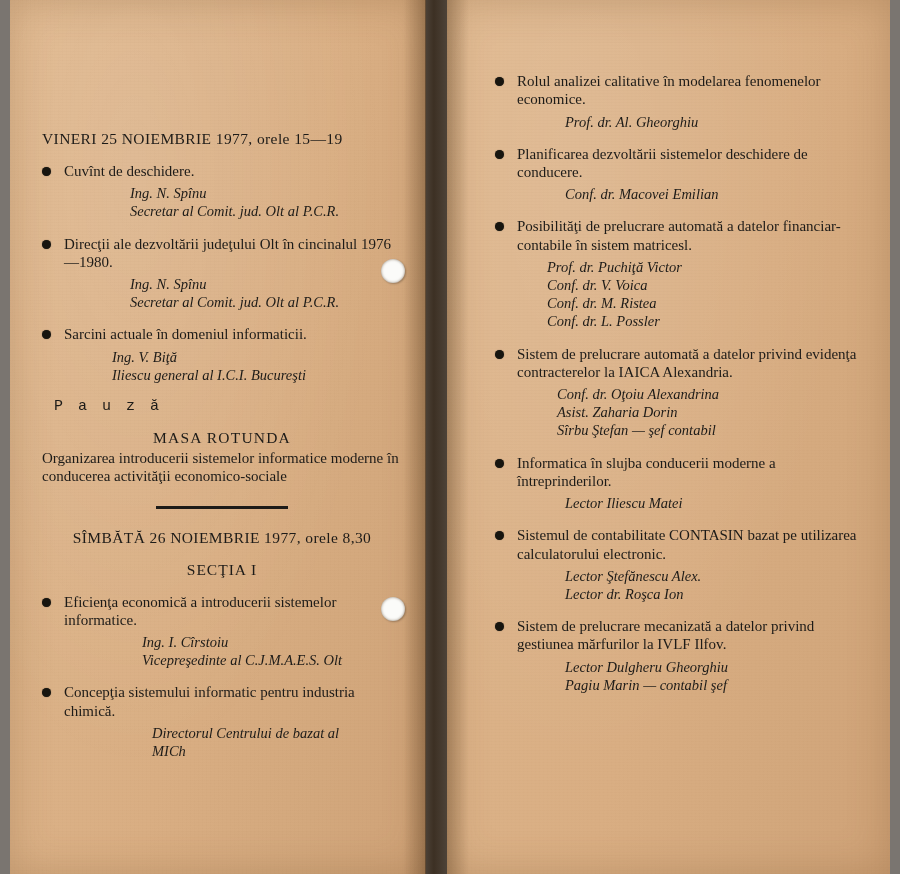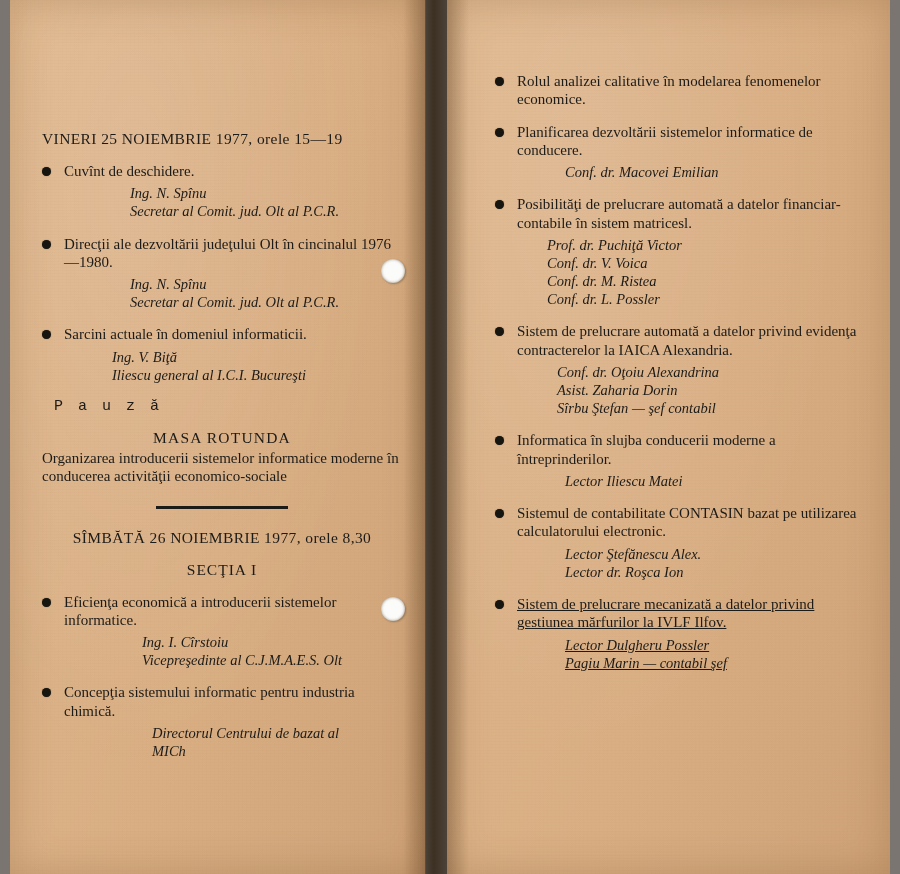--- a/index.html
+++ b/index.html
@@ -164,21 +164,21 @@
     margin: 20px auto 20px auto;
   }
   .section-title {
     font-size: 15.5px;
     text-align: center;
     letter-spacing: 1px;
     margin: 0 0 14px 0;
   }
 
   .block { margin-bottom: 14px; }
-  .block-tight { margin-bottom: 28px; text-decoration: underline; }
+  .block-tight { margin-bottom: 28px; }
 </style>
 </head>
 <body>
 
 <div class="scan">
 
   <div class="page page-left">
     <div class="grain"></div>
     <div class="edge-shadow-left"></div>
   </div>
@@ -266,26 +266,29 @@
 
   </div>
 
   <div class="content col-right">
 
     <div class="block">
       <div class="item">
         <span class="bullet"></span>
         <p class="item-text">Rolul analizei calitative în modelarea fenomenelor economice.</p>
       </div>
-    </div>
-
-    <div class="block">
-      <div class="item">
-        <span class="bullet"></span>
-        <p class="item-text">Planificarea dezvoltării sistemelor informatice de conducere.</p>
+      <div class="speakers sp-indent-3">
+        <p class="speaker">Prof. dr. Al. Gheorghiu</p>
+      </div>
+    </div>
+
+    <div class="block">
+      <div class="item">
+        <span class="bullet"></span>
+        <p class="item-text">Planificarea dezvoltării sistemelor deschidere de conducere.</p>
       </div>
       <div class="speakers sp-indent-3">
         <p class="speaker">Conf. dr. Macovei Emilian</p>
       </div>
     </div>
 
     <div class="block">
       <div class="item">
         <span class="bullet"></span>
         <p class="item-text">Posibilităţi de prelucrare automată a datelor financiar-contabile în sistem matricesl.</p>
@@ -330,20 +333,20 @@
         <p class="speaker">Lector dr. Roşca Ion</p>
       </div>
     </div>
 
     <div class="block-tight">
       <div class="item">
         <span class="bullet"></span>
         <p class="item-text">Sistem de prelucrare mecanizată  a datelor privind gestiunea mărfurilor la IVLF Ilfov.</p>
       </div>
       <div class="speakers sp-indent-3">
-        <p class="speaker">Lector Dulgheru Possler</p>
+        <p class="speaker">Lector Dulgheru Gheorghiu</p>
         <p class="speaker">Pagiu Marin — contabil şef</p>
       </div>
     </div>
 
   </div>
 
 </div>
 
 </body></html>

